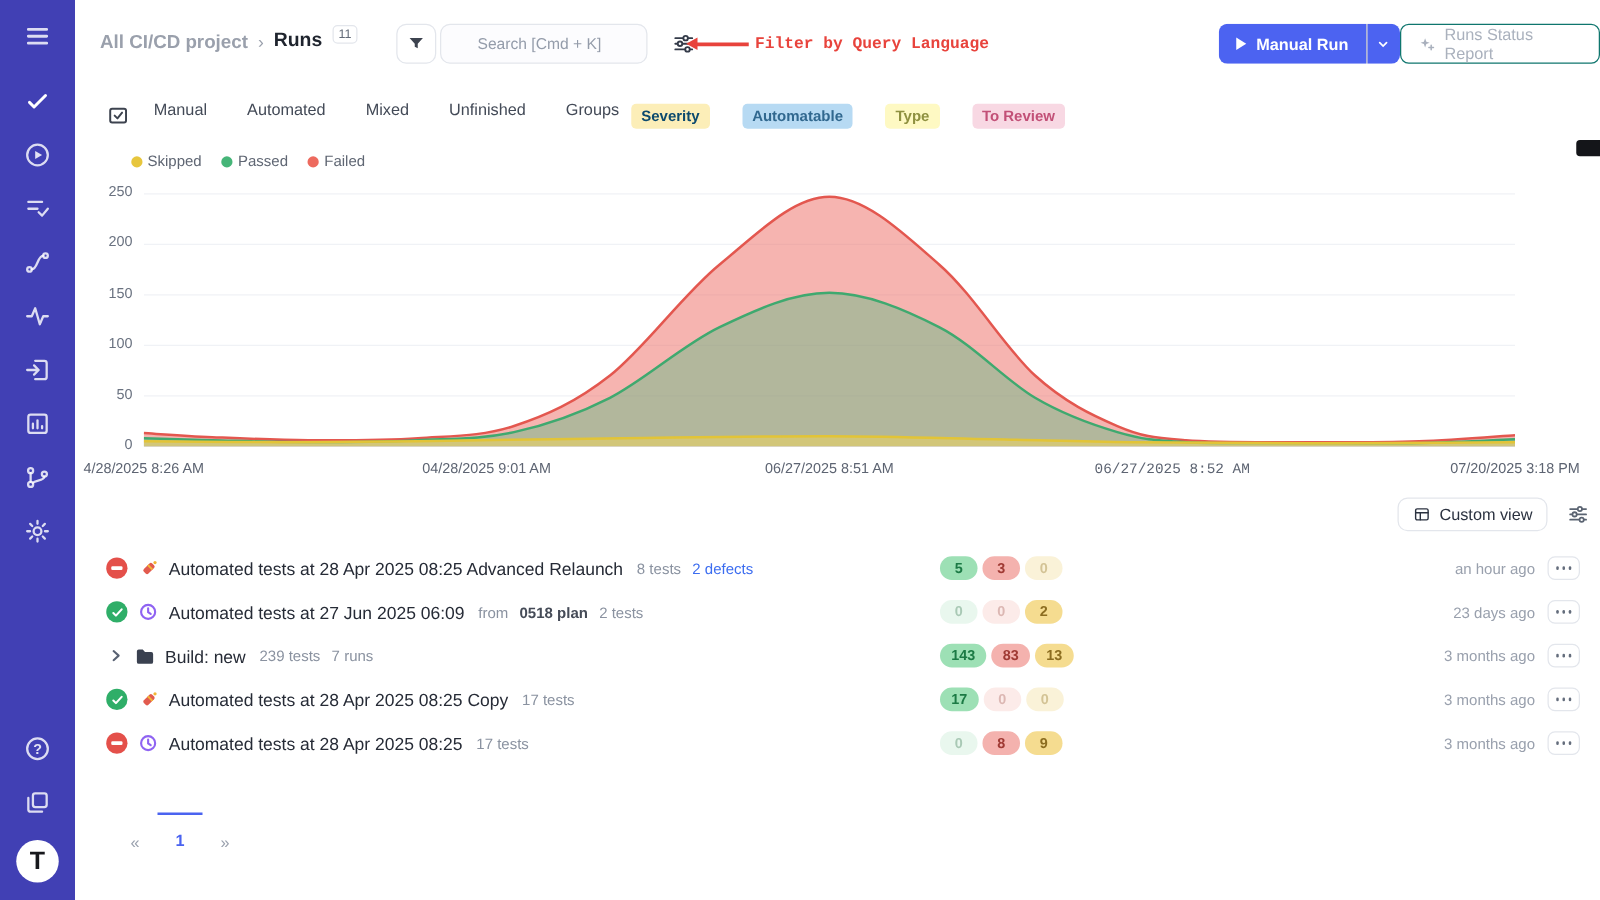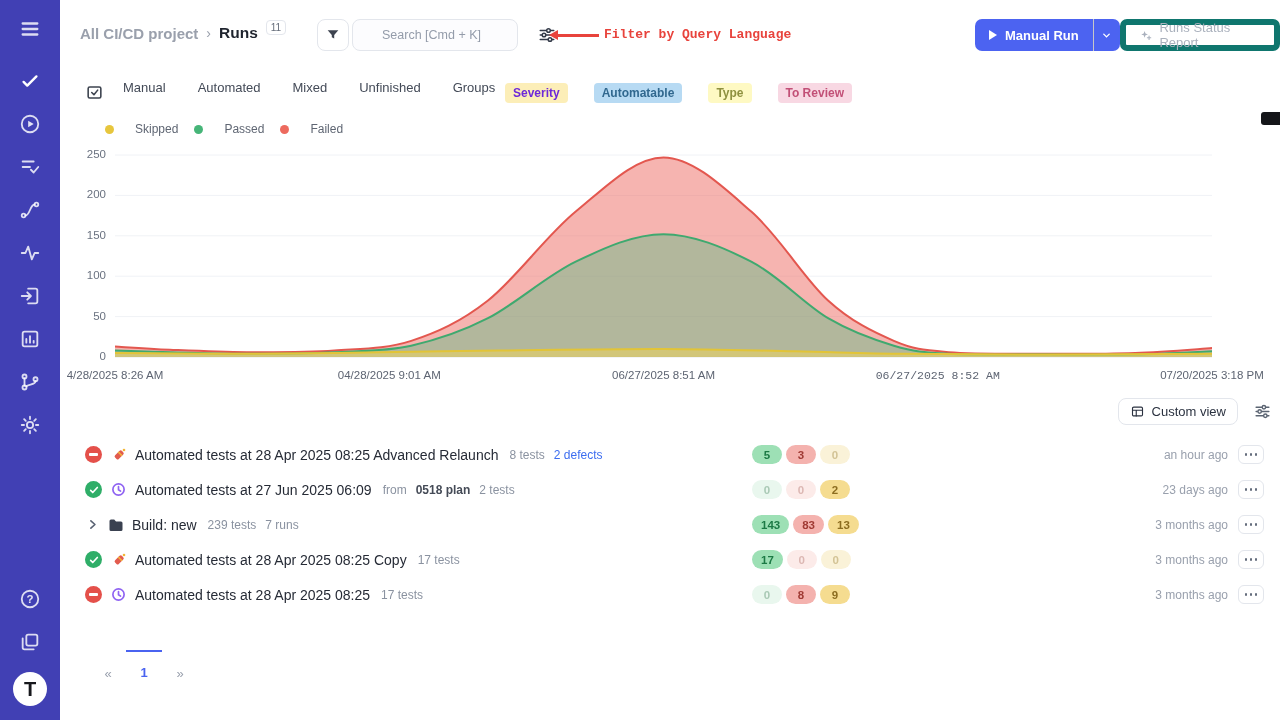--- a/index.html
+++ b/index.html
@@ -46,37 +46,37 @@
   .ann-text { position:absolute; left:544px; top:27px; font-family:"Liberation Mono", monospace;
               font-weight:bold; font-size:13px; color:#e8433c; }
   .manual-run { position:absolute; left:915px; top:19px; height:32px; display:flex; border-radius:7px;
                 overflow:hidden; cursor:pointer; }
   .mr-main { background:#4c63f1; display:flex; align-items:center; gap:8px; padding:0 14px;
              color:#fff; font-size:13px; font-weight:600; }
   .mr-play { width:0; height:0; border-left:8px solid #fff; border-top:5px solid transparent;
              border-bottom:5px solid transparent; }
   .mr-div { width:1px; background:rgba(0,0,0,.22); }
   .mr-caret { background:#4c63f1; width:26px; display:flex; align-items:center; justify-content:center; }
-  .rsr-btn { position:absolute; left:1060px; top:19px; height:32px; border:6px solid #0f766e;
+  .rsr-btn { position:absolute; left:1060px; top:19px; height:32px; border:1px solid #0f766e;
              border-radius:7px; background:#fff; display:flex; align-items:center; gap:7px;
              padding:0 13px; color:#aab1bd; font-size:13px; font-weight:500; cursor:pointer; }
 
   
   .bulk-icon { position:absolute; left:25px; top:83px; width:19px; height:19px; cursor:pointer; }
   .tabs { position:absolute; left:63px; top:80px; height:26px; display:flex; gap:32px; }
   .tab { font-size:13px; color:#434a57; font-weight:500; cursor:pointer; }
   .chips { position:absolute; left:445px; top:83px; display:flex; gap:26px; }
   .chip { font-size:12px; font-weight:600; border-radius:4px; padding:3px 8px; cursor:pointer; }
 
   
   .chart { position:absolute; top:112px; left:0; right:0; height:290px; }
   .scroll-ind { position:absolute; right:0; top:0; width:19px; height:13px; background:#141519;
                 border-radius:3px 0 0 3px; }
   .legend { position:absolute; left:45px; top:10px; display:flex; gap:16px; align-items:center; }
-  .legend-item { display:flex; align-items:center; gap:21px; font-size:12px; color:#5f6673; }
+  .legend-item { display:flex; align-items:center; gap:4px; font-size:12px; color:#5f6673; }
   .legend-dot { width:9px; height:9px; border-radius:50%; }
   #run-chart { position:absolute; left:55px; top:38px; }
   .y-label { position:absolute; left:12px; width:34px; text-align:right; font-size:11.5px; color:#6a7280; }
   .x-label { position:absolute; top:257px; font-size:11.5px; color:#5d6472; white-space:nowrap;
              transform:translateX(-50%); }
 
   
   .view-row { position:absolute; top:398px; left:0; right:0; height:30px; }
   .custom-view { position:absolute; right:42px; top:0; height:27px; border:1px solid #e3e6ec;
                  border-radius:8px; background:#fff; display:flex; align-items:center; gap:7px;
@@ -263,21 +263,21 @@
         <path d="M8.5 12l2.8 2.8L16 9"></path>
       </svg>
     <div class="tabs">
       <span class="tab">Manual</span>
       <span class="tab">Automated</span>
       <span class="tab">Mixed</span>
       <span class="tab">Unfinished</span>
       <span class="tab">Groups</span>
     </div>
     <div class="chips">
-      <span class="chip" style="background:#fceeb8;color:#6d28d9">Severity</span>
+      <span class="chip" style="background:#fceeb8;color:#0c4a6e">Severity</span>
       <span class="chip" style="background:#b7daf3;color:#31688f">Automatable</span>
       <span class="chip" style="background:#fef9c3;color:#8f9140">Type</span>
       <span class="chip" style="background:#f8d8e3;color:#c25077">To Review</span>
     </div>
 
     <div class="chart" id="chart-area">
       <div class="scroll-ind"></div>
       <div class="legend">
         <span class="legend-item">
             <span class="legend-dot" style="background:#e7c63d"></span>

